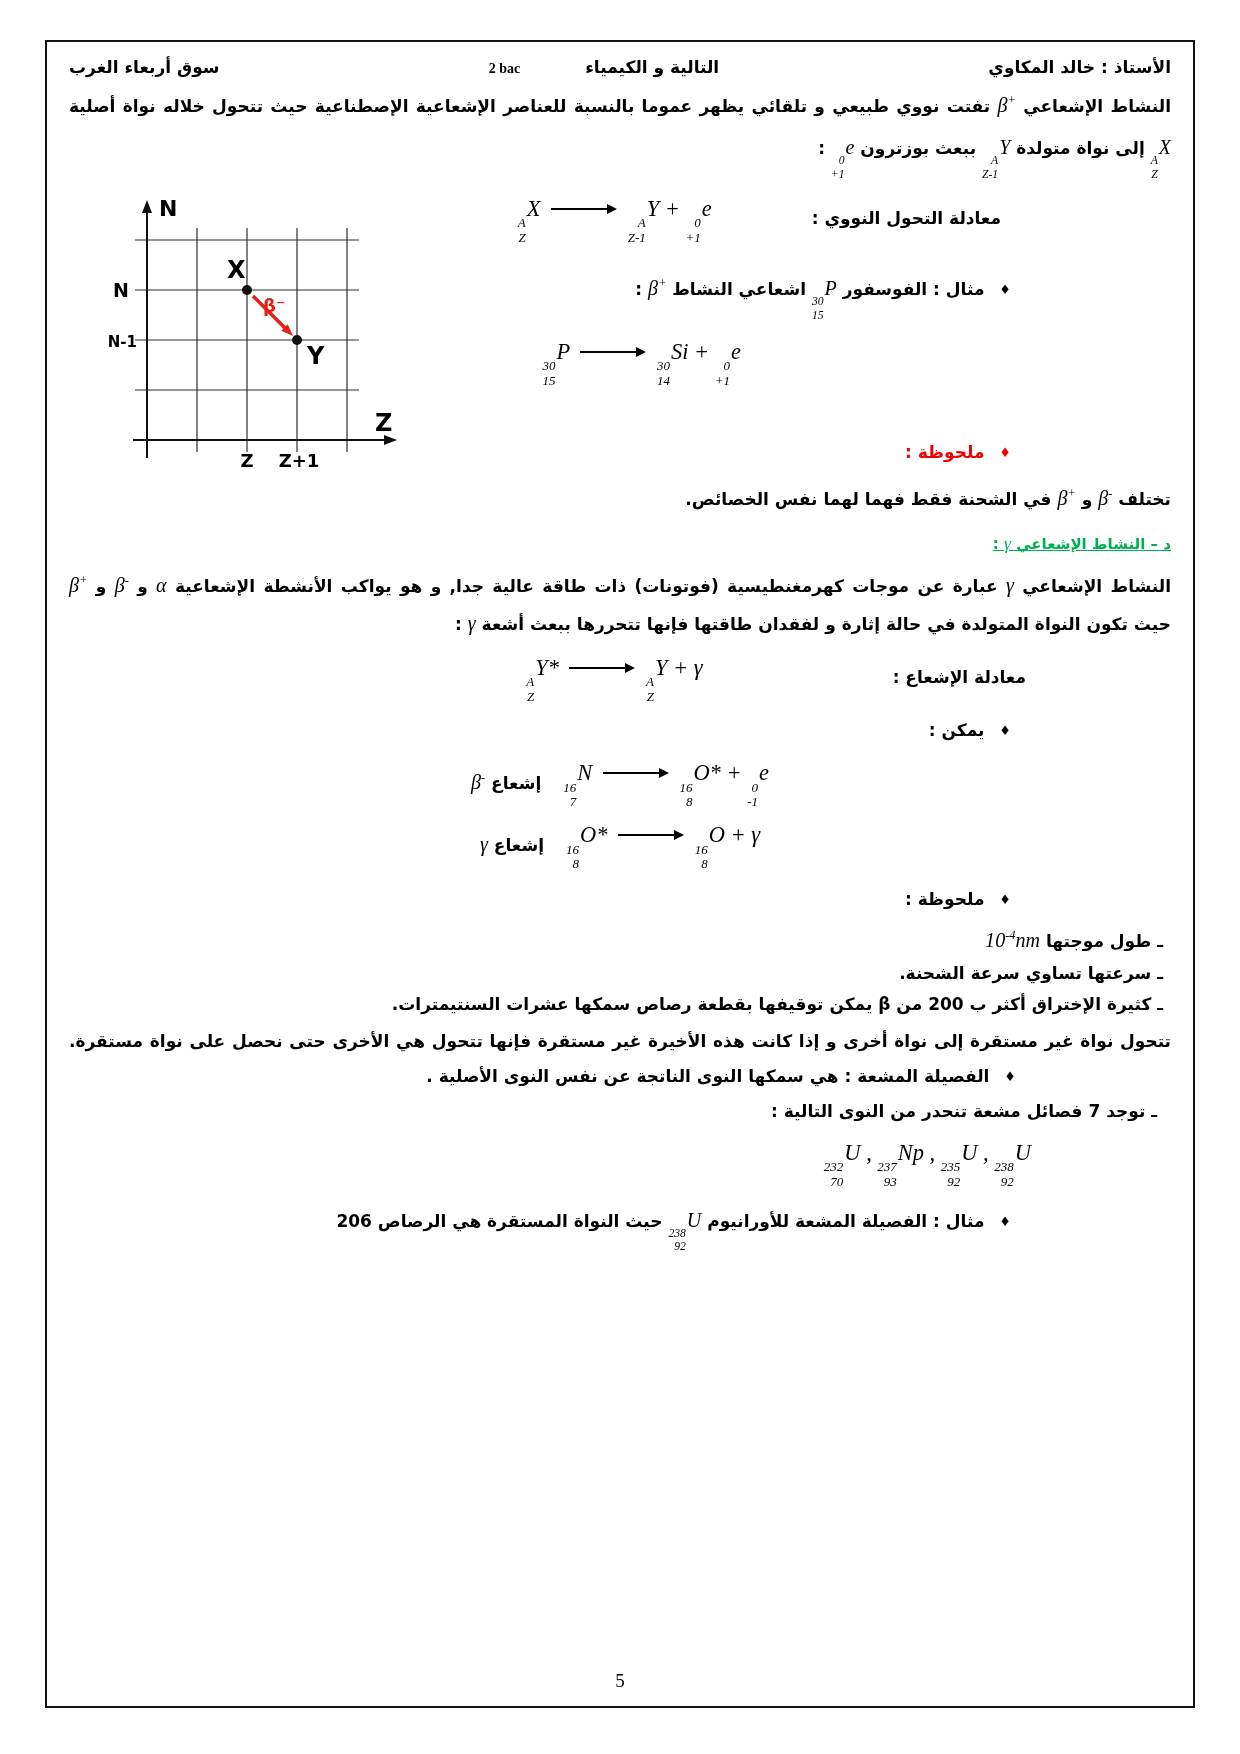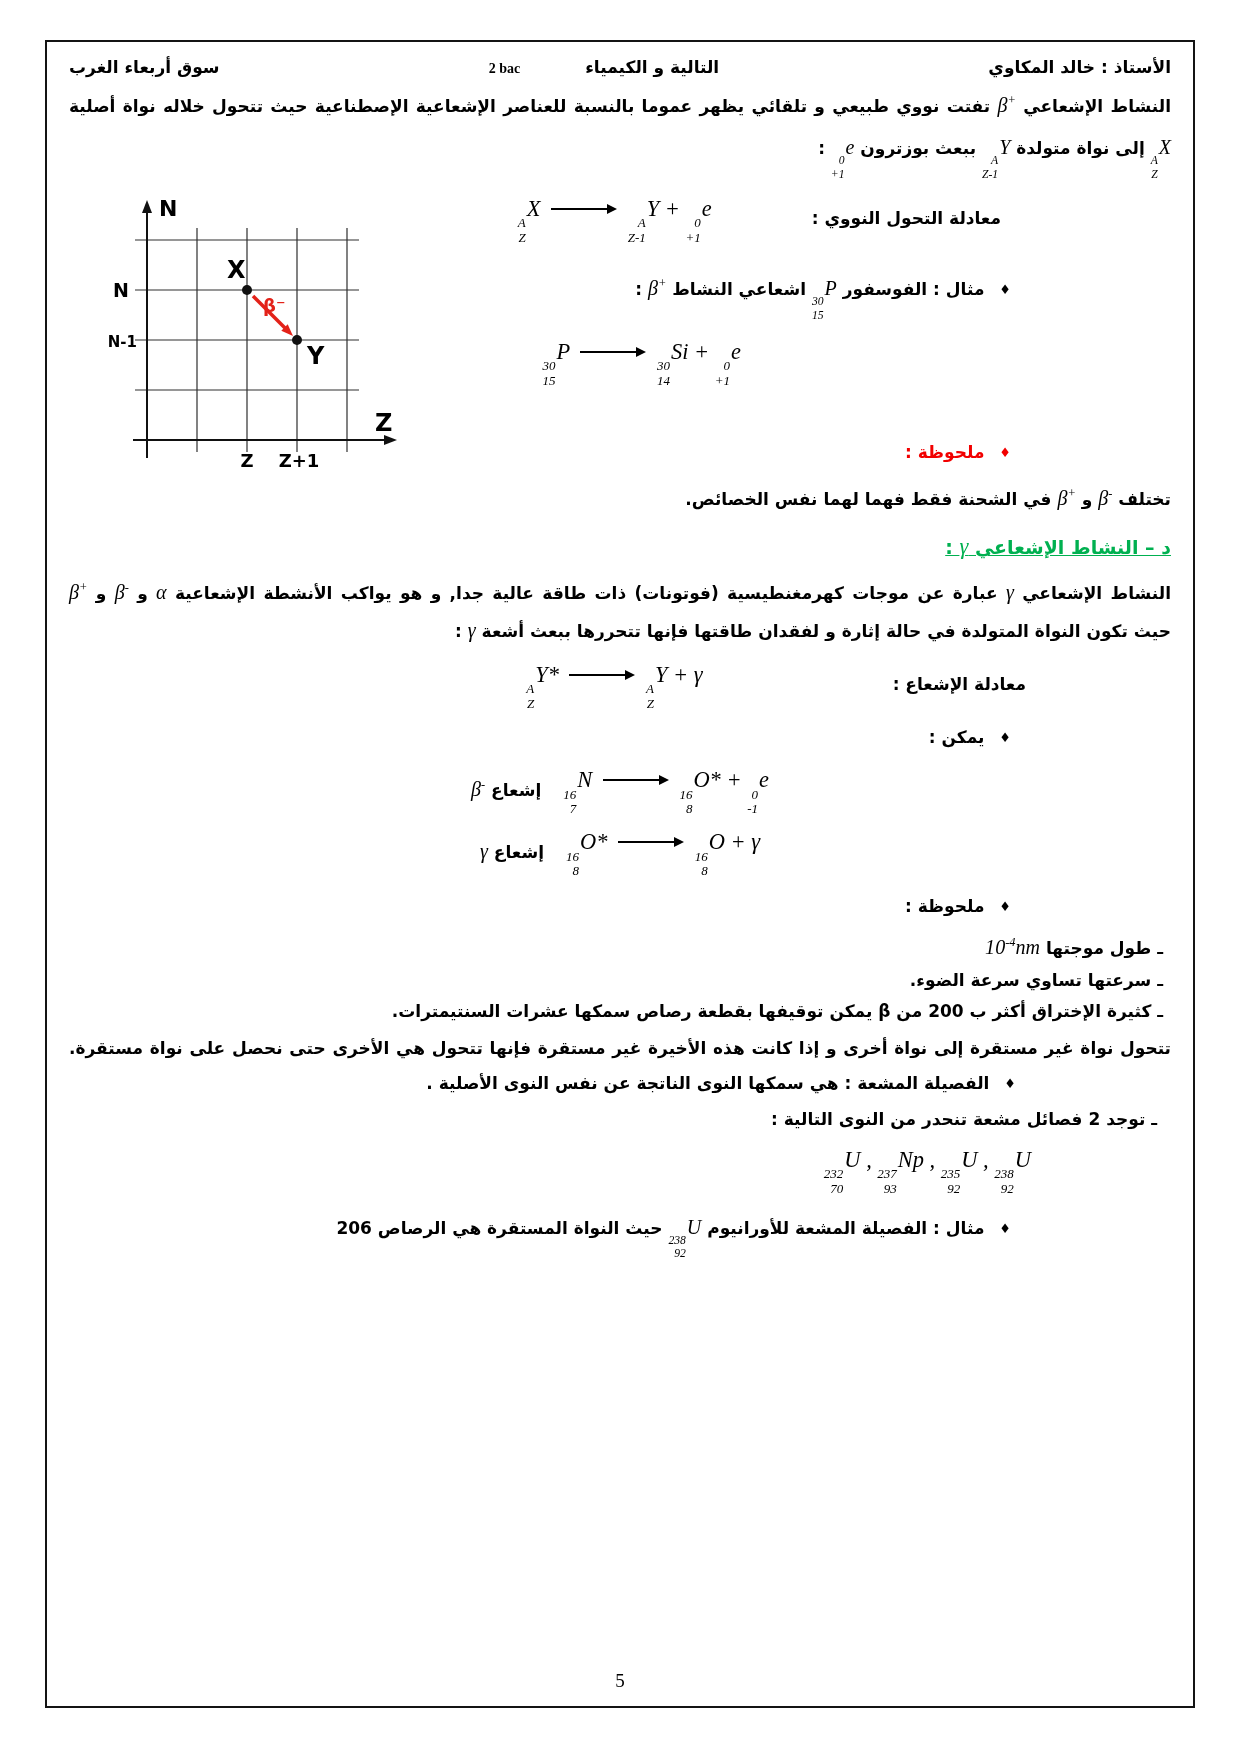--- a/index.html
+++ b/index.html
@@ -23,21 +23,21 @@
   .ss{display:inline-flex;flex-direction:column;align-items:flex-end;line-height:1;vertical-align:-0.5em;margin-right:1px;text-align:right}
   .ss .sp,.ss .sb{font-size:0.58em;display:block}
   .ss .sb{margin-top:0.14em}
   .math sup,.math sub{font-size:0.62em}
   .arr{display:inline-block;width:66px;height:6px;position:relative;margin:0 5px;vertical-align:0.18em}
   .arr::before{content:"";position:absolute;left:0;right:6px;top:2px;height:1.6px;background:#000}
   .arr::after{content:"";position:absolute;right:0;top:-2.2px;width:0;height:0;border-left:10px solid #000;border-top:5px solid transparent;border-bottom:5px solid transparent}
 
   .bullet{display:inline-block;font-size:13px;transform:translateY(-1px);margin-left:9px}
   .red{color:#f20000}
-  .green-heading{color:#00B050;font-size:19px;font-weight:bold;text-decoration:underline;line-height:1.5}
+  .green-heading{color:#00B050;font-size:15px;font-weight:bold;text-decoration:underline;line-height:1.5}
 
   
   .beta-row{display:flex;direction:ltr}
   .fig{flex:0 0 365px;padding:10px 6px 0 28px}
   .beta-col{flex:1;direction:rtl;text-align:right}
   .eq-row{display:flex;align-items:center}
   .ex-row{display:flex;justify-content:center;align-items:center;gap:22px}
 
   .pagenum{position:absolute;bottom:14px;left:0;right:0;text-align:center;font-family:"Liberation Serif",serif;font-size:19px}
 
@@ -196,32 +196,32 @@
             </span>O + γ</span></span>
       <span class="ar">إشعاع <span class="math">γ</span></span>
     </div>
 
     <div class="ar rtl" style="padding-right:160px;margin-top:16px">
       <span class="bullet">♦</span>
       <span>ملحوظة :</span>
     </div>
 
     <div class="ar rtl" style="padding-right:8px;margin-top:10px">ـ طول موجتها <span class="math">10<sup>-4</sup>nm</span></div>
-    <div class="ar rtl" style="padding-right:8px;margin-top:4px">ـ سرعتها تساوي سرعة الضوء.</div>
+    <div class="ar rtl" style="padding-right:8px;margin-top:4px">ـ سرعتها تساوي سرعة الشحنة.</div>
     <div class="ar rtl" style="padding-right:8px;margin-top:4px">ـ كثيرة الإختراق أكثر ب 200 من β يمكن توقيفها بقطعة رصاص سمكها عشرات السنتيمترات.</div>
 
 
     <div class="ar rtl justify-full" style="margin-top:10px">تتحول نواة غير مستقرة إلى نواة أخرى و إذا كانت هذه الأخيرة غير مستقرة فإنها تتحول هي الأخرى حتى نحصل على نواة مستقرة.</div>
 
     <div class="ar rtl" style="padding-right:155px;margin-top:8px">
       <span class="bullet">♦</span>
       <span>الفصيلة المشعة : هي سمكها النوى الناتجة عن نفس النوى الأصلية .</span>
     </div>
 
-    <div class="ar rtl" style="padding-right:14px;margin-top:8px">ـ توجد 2 فصائل مشعة تنحدر من النوى التالية :</div>
+    <div class="ar rtl" style="padding-right:14px;margin-top:8px">ـ توجد 7 فصائل مشعة تنحدر من النوى التالية :</div>
 
     <div class="eq rtl" style="padding-right:140px;margin-top:10px"><span class="math"><span class="ss">
             <span class="sp">232</span>
             <span class="sb">70</span>
           </span>U  ,  <span class="ss">
             <span class="sp">237</span>
             <span class="sb">93</span>
           </span>Np  ,  <span class="ss">
             <span class="sp">235</span>
             <span class="sb">92</span>

